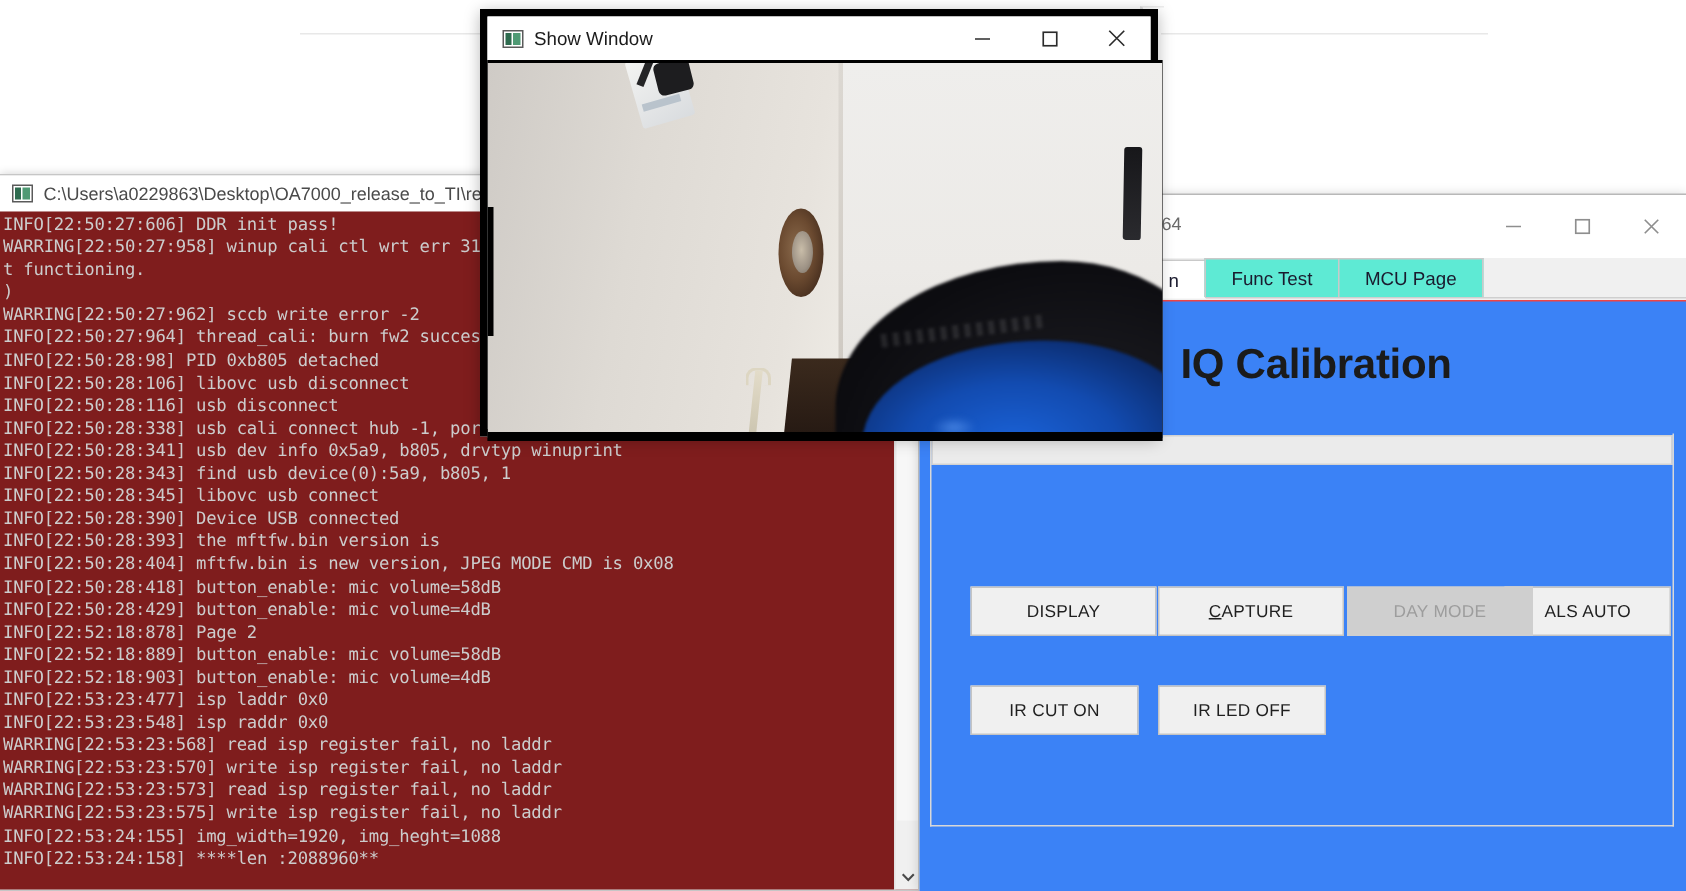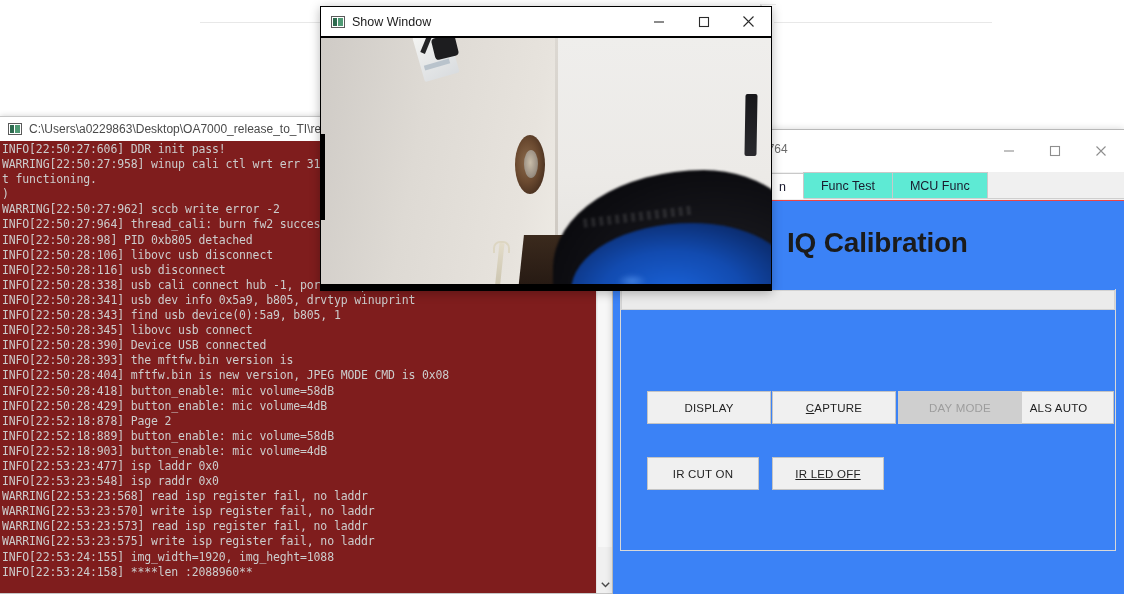--- a/index.html
+++ b/index.html
@@ -205,21 +205,21 @@
   #resize-grip {
     position: absolute; right: 3px; bottom: 2px;
     width: 12px; height: 12px;
   }
 
   
   #show-window {
     position: absolute; left: 320px; top: 6px;
     width: 452px; height: 285px;
     background: #ffffff;
-    border: 1px solid #000000;
+    border: 5px solid #000000;
     box-sizing: border-box;
     box-shadow: 0 2px 10px rgba(0,0,0,0.28);
   }
   #show-titlebar {
     position: relative; height: 29px; background: #ffffff;
     display: flex; align-items: center; padding-left: 10px;
     box-sizing: border-box;
   }
   #show-title { font-size: 12.5px; color: #1b1b1b; white-space: nowrap; }
   .show-win-btns { position: absolute; right: 0; top: 0; display: flex; height: 29px; }
@@ -398,42 +398,42 @@
           <svg width="12" height="12" viewBox="0 0 12 12">
               <path d="M1.5 1.5 L10.5 10.5 M10.5 1.5 L1.5 10.5" stroke="#8e8e8e" stroke-width="1.1"></path>
             </svg>
         </div>
       </div>
     </div>
 
     <div id="tabbar">
       <div class="tab active" style="margin-left:148px;">n</div>
       <div class="tab">Func Test</div>
-      <div class="tab">MCU Func</div>
+      <div class="tab">MCU Page</div>
     </div>
 
     <div id="app-content">
       <div id="heading">IQ Calibration</div>
 
       <div id="panel-frame"></div>
       <div id="strip"></div>
 
       <div class="btn" style="left:34px;  top:190px; width:124px;">DISPLAY</div>
 
       <div class="btn" style="left:159px; top:190px; width:124px;">
         <span><u>C</u>APTURE</span>
       </div>
 
       <div class="btn" style="left:390px; top:190px; width:111px;">ALS AUTO</div>
 
       <div class="btn disabled" style="left:285px; top:190px; width:124px;">DAY MODE</div>
 
       <div class="btn" style="left:34px;  top:256px; width:112px;">IR CUT ON</div>
 
-      <div class="btn" style="left:159px; top:256px; width:112px;text-decoration:underline;">IR LED OFF</div>
+      <div class="btn" style="left:159px; top:256px; width:112px;">IR LED OFF</div>
 
     </div>
   </div>
 
   <div id="show-window">
     <div id="show-titlebar">
       <span class="cmd-icon"></span>
       <span id="show-title">Show Window</span>
       <div class="show-win-btns">
         <div class="show-win-btn">

